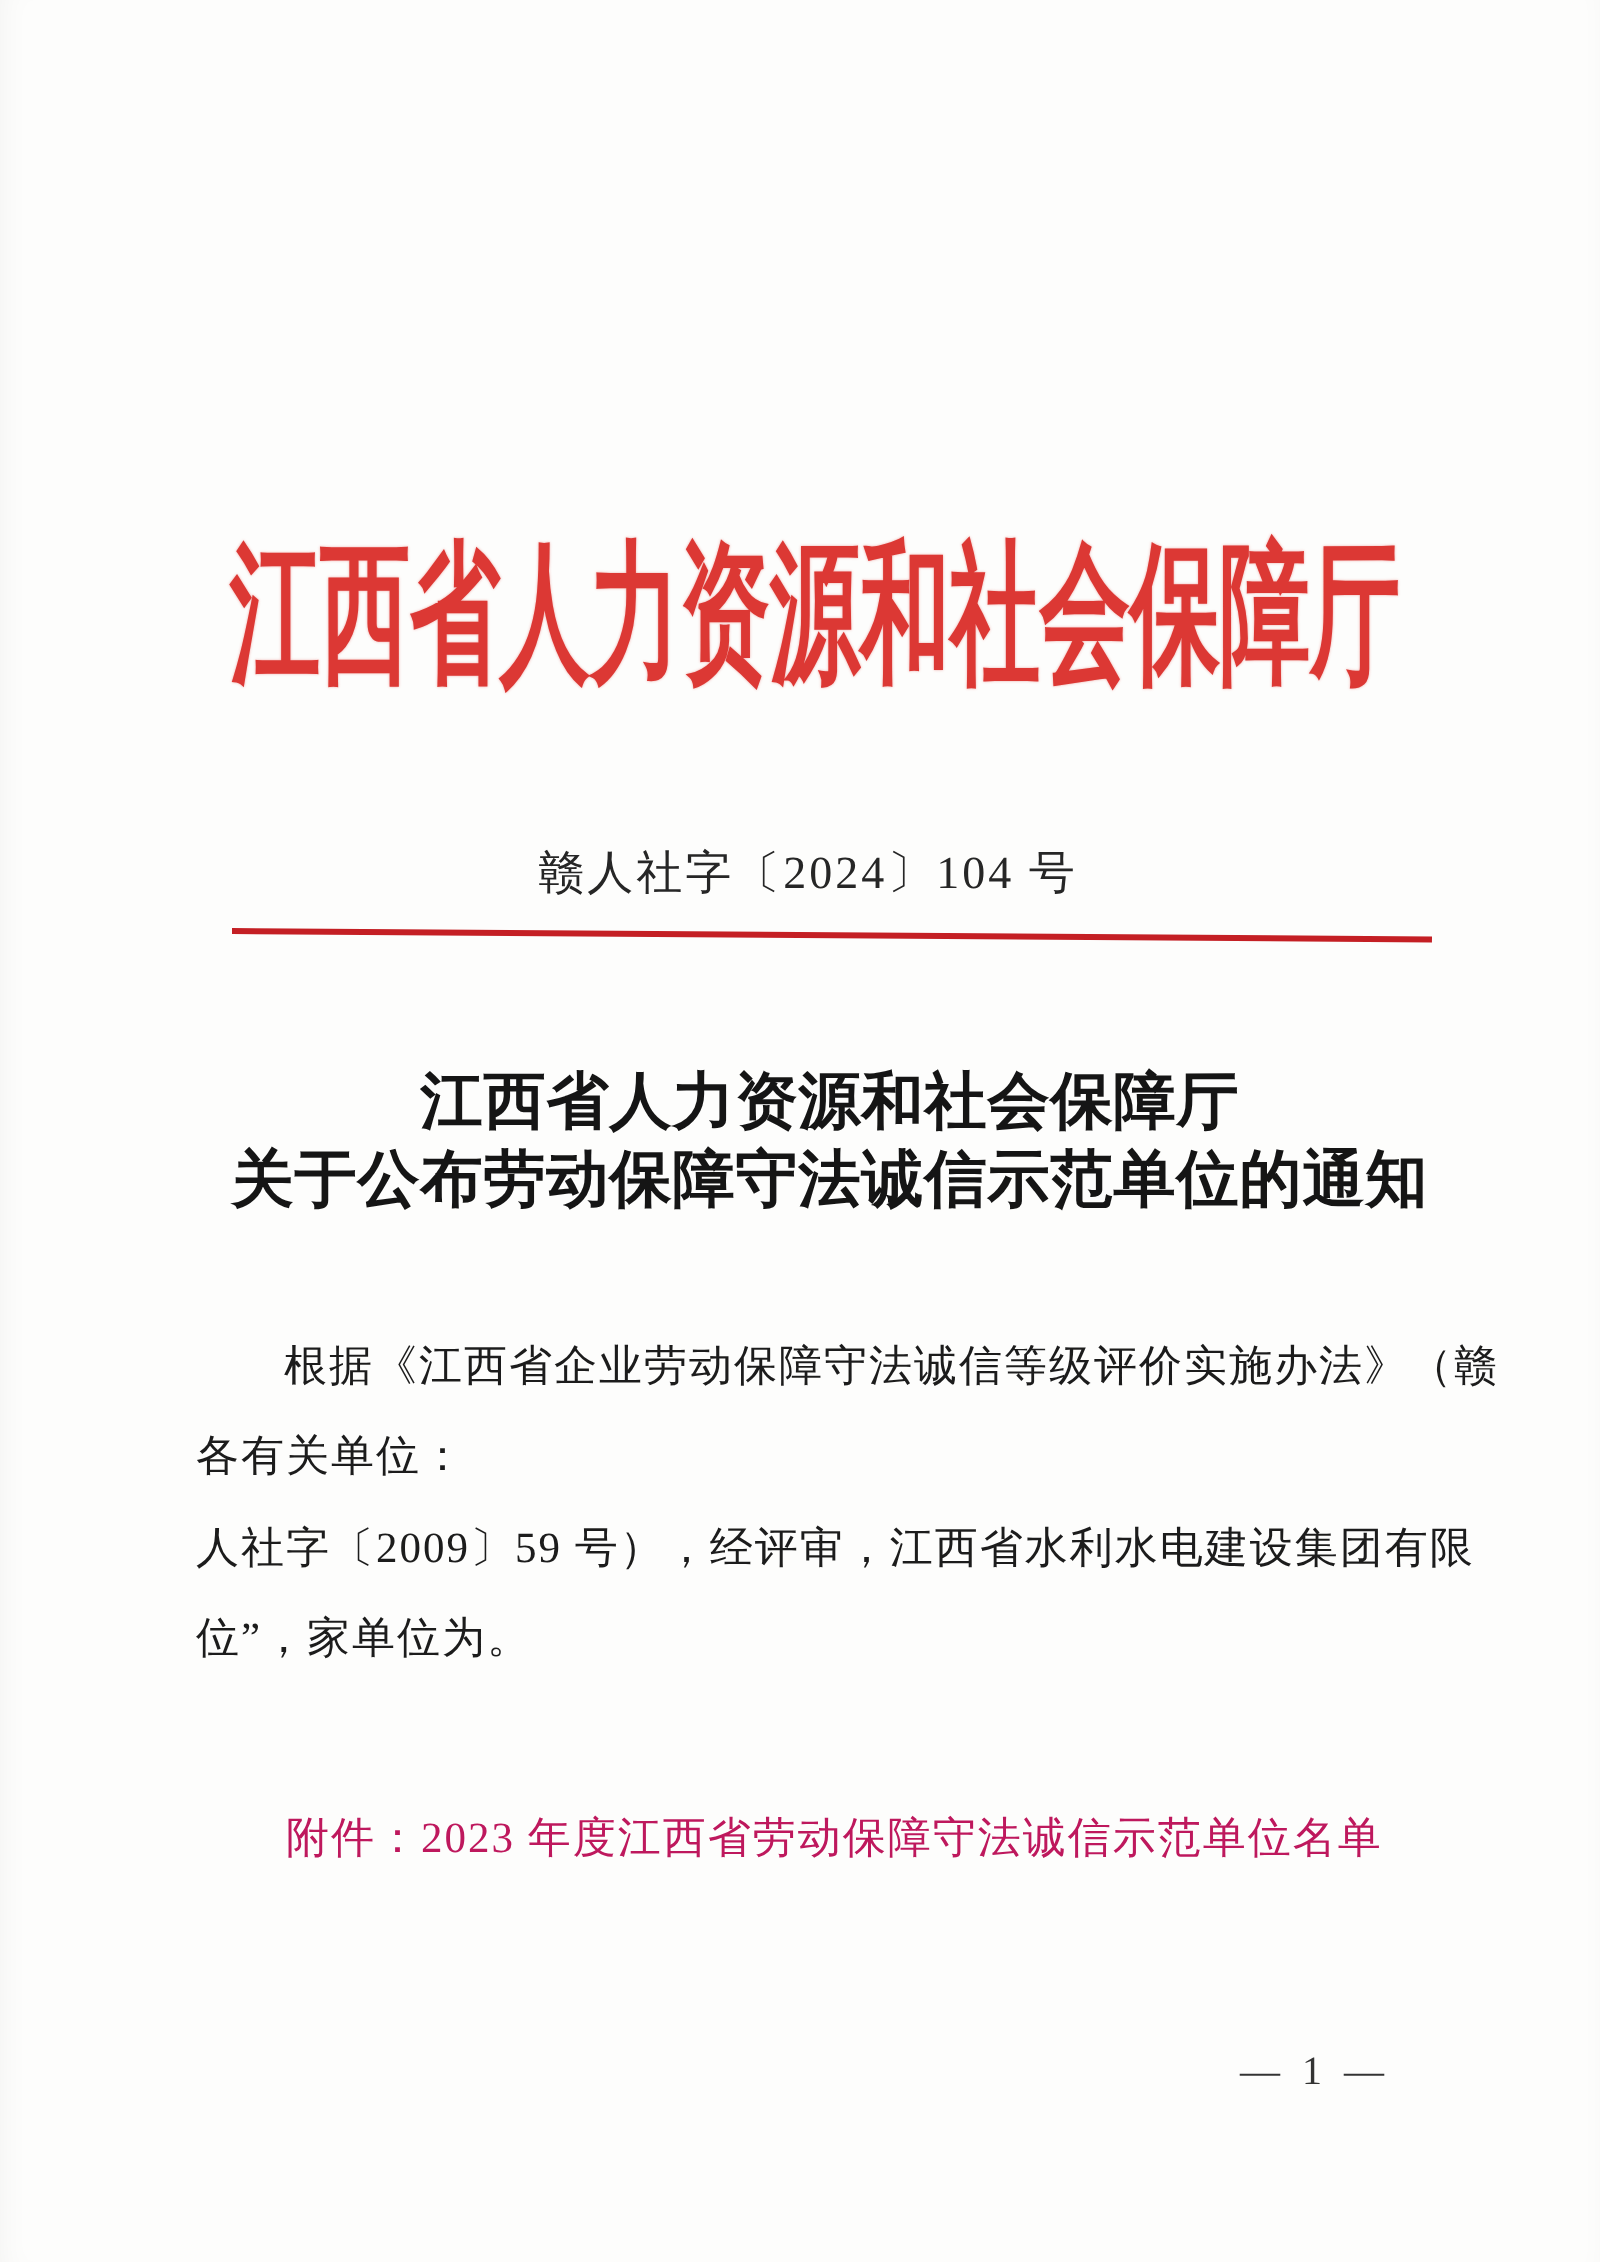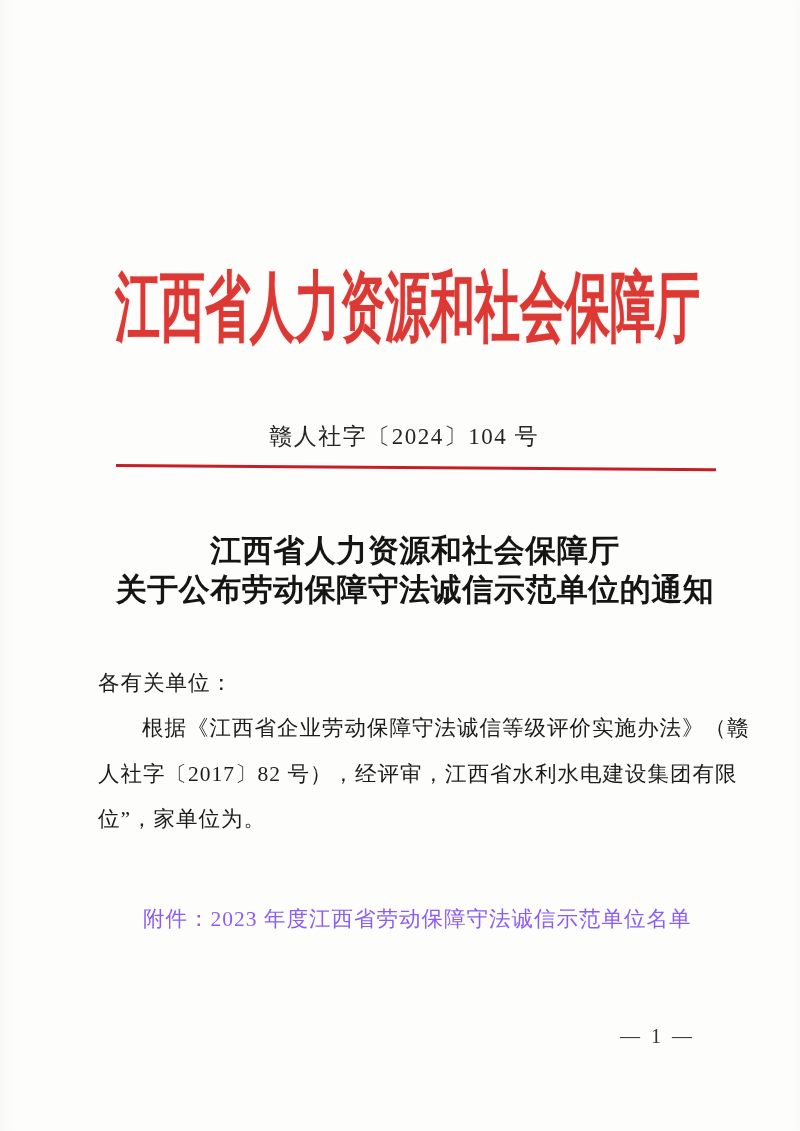--- a/index.html
+++ b/index.html
@@ -84,21 +84,21 @@
   .body-line.indent {
     padding-left: 44px;
   }
   .attachment-line {
     position: absolute;
     top: 904px;
     left: 143px;
     font-size: 21.5px;
     line-height: 30px;
     letter-spacing: 1px;
-    color: #8b5cf6;
+    color: #be185d;
     white-space: nowrap;
   }
   .page-number {
     position: absolute;
     top: 1025px;
     left: 620px;
     font-size: 20px;
     letter-spacing: 3px;
     color: #333333;
     white-space: nowrap;
@@ -114,23 +114,23 @@
   <div class="doc-number">赣人社字〔2024〕104 号</div>
 
   <div class="red-rule"></div>
 
   <div class="title-block">
     <div>江西省人力资源和社会保障厅</div>
     <div>关于公布劳动保障守法诚信示范单位的通知</div>
   </div>
 
   <div class="body-block">
+    <div class="body-line indent">根据《江西省企业劳动保障守法诚信等级评价实施办法》（赣</div>
     <div class="body-line">各有关单位：</div>
-    <div class="body-line indent">根据《江西省企业劳动保障守法诚信等级评价实施办法》（赣</div>
-    <div class="body-line">人社字〔2017〕82 号），经评审，江西省水利水电建设集团有限</div>
+    <div class="body-line">人社字〔2009〕59 号），经评审，江西省水利水电建设集团有限</div>
     <div class="body-line">位”，家单位为。</div>
   </div>
 
   <div class="attachment-line">附件：2023 年度江西省劳动保障守法诚信示范单位名单</div>
 
   <div class="page-number">— 1 —</div>
 
 </div>
 
 </body></html>

